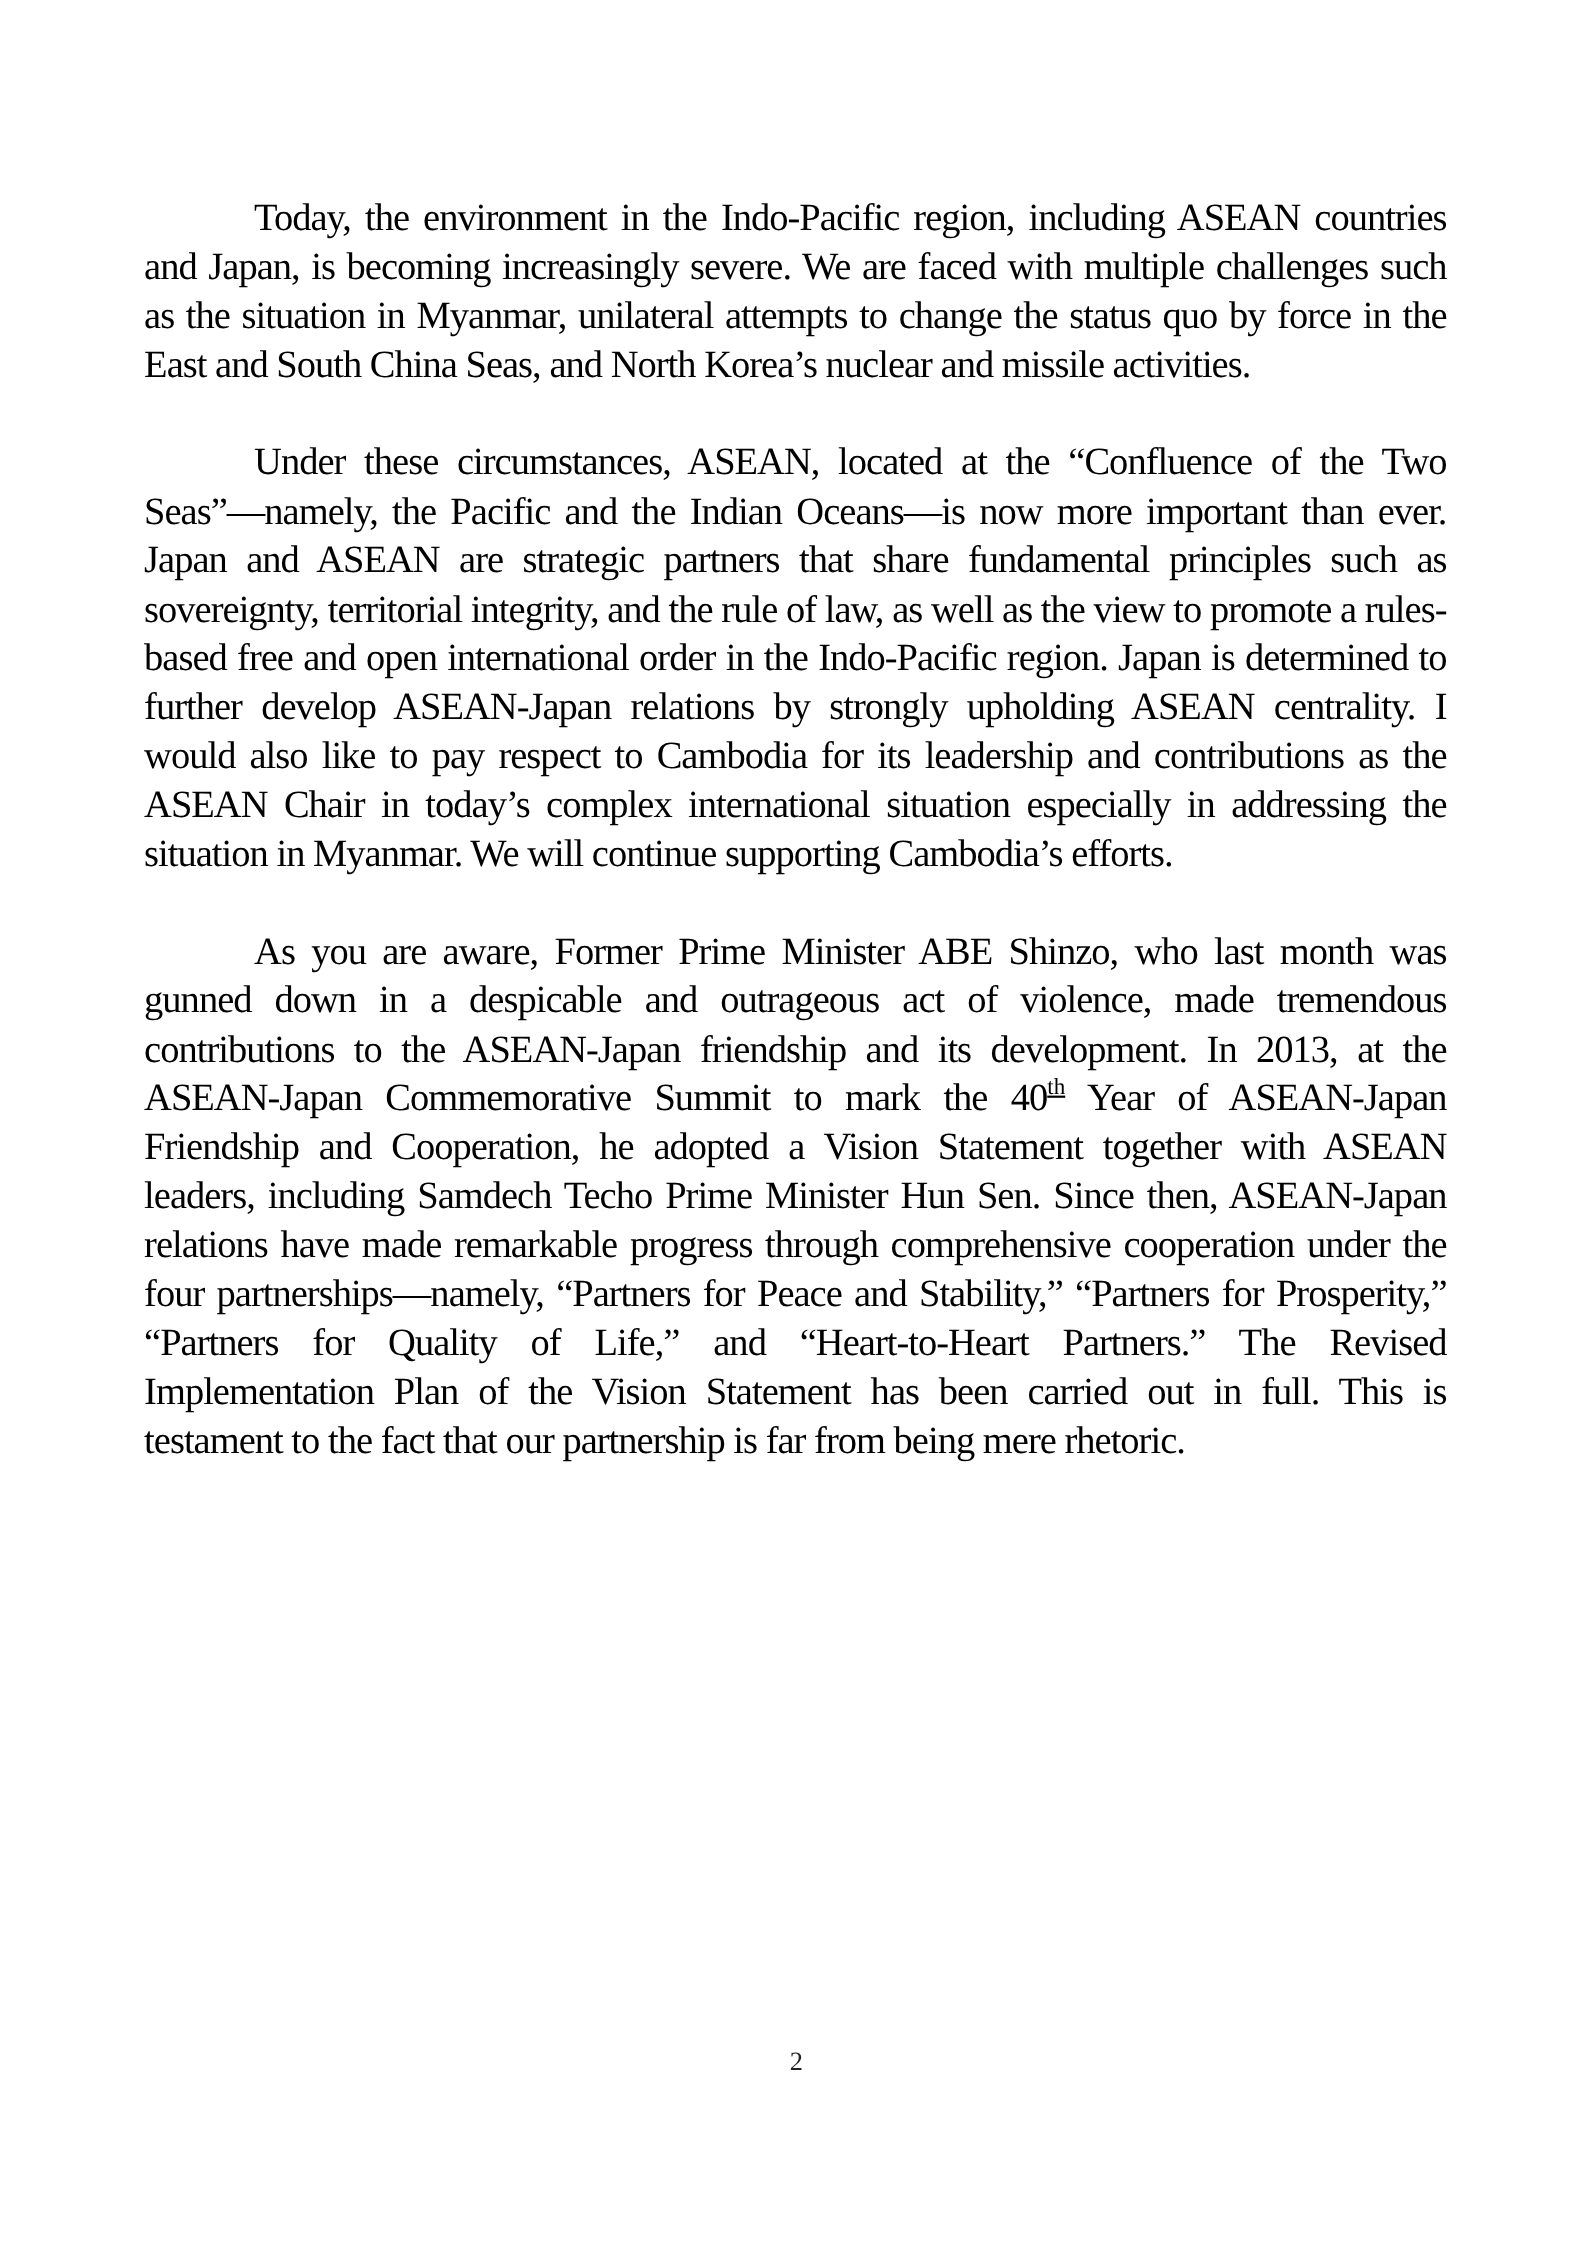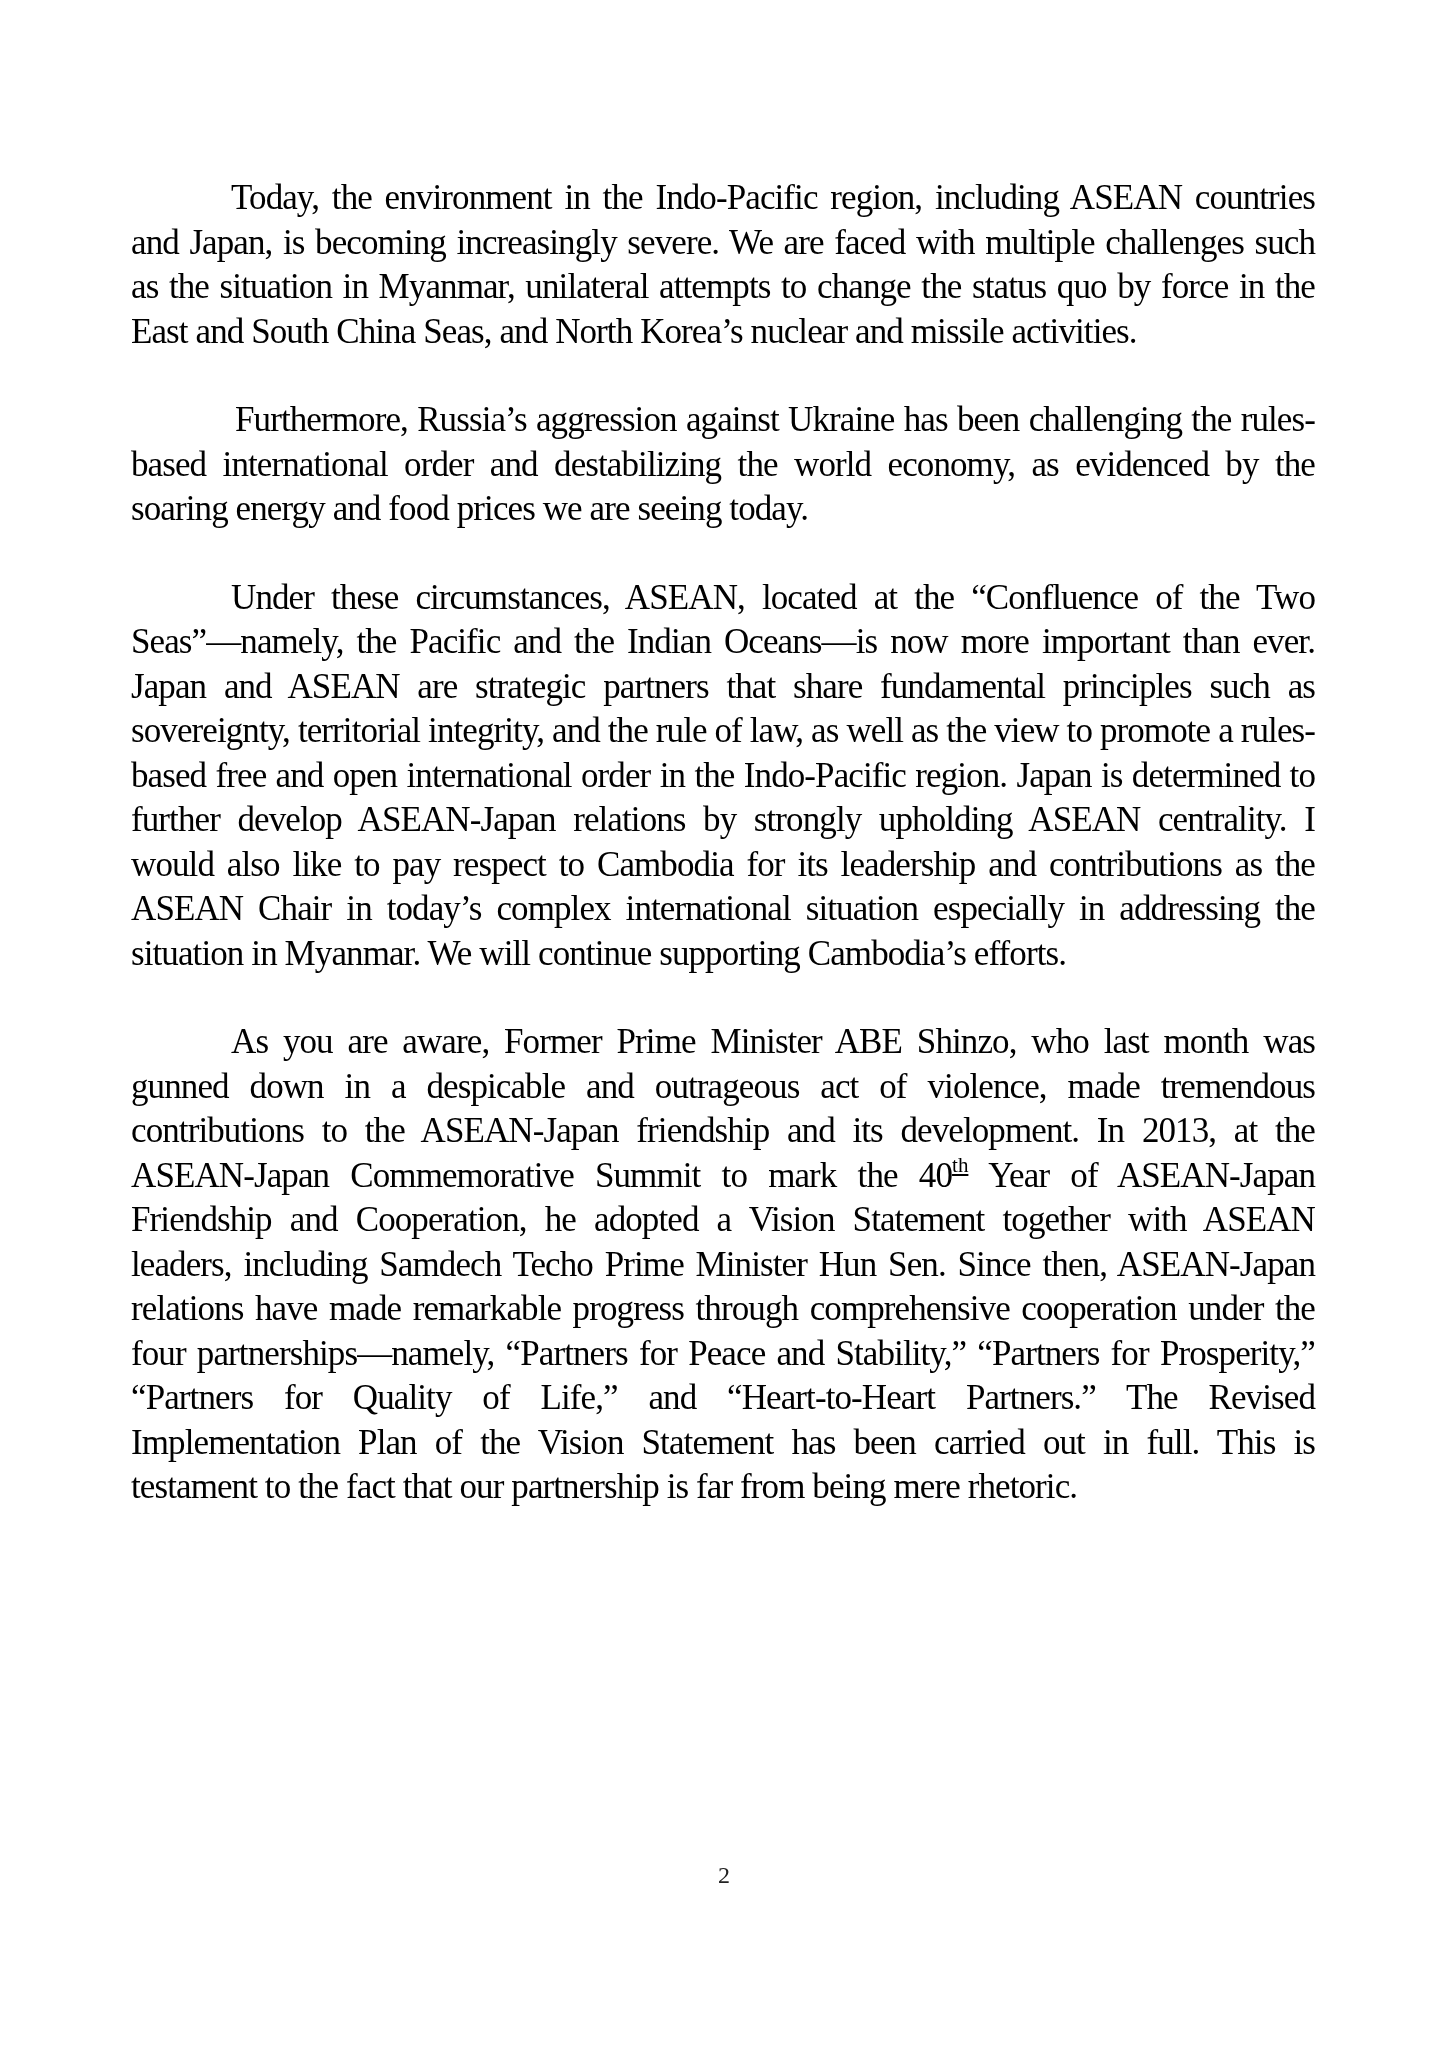--- a/index.html
+++ b/index.html
@@ -57,18 +57,17 @@
       font-size: 24px;
       color: #222222;
     }
   </style>
 </head>
 <body>
 
 <div class="page">
   <div class="body-text">
     <p class="para p1">Today, the environment in the Indo-Pacific region, including ASEAN countries and Japan, is becoming increasingly severe. We are faced with multiple challenges such as the situation in Myanmar, unilateral attempts to change the status quo by force in the East and South China Seas, and North Korea’s nuclear and missile activities.</p>
-    <p class="para p2">Furthermore, Russia’s aggression against Ukraine has been challenging the rules-based  international order and destabilizing the world economy, as evidenced by the soaring energy and food prices we are seeing today.</p>
     <p class="para p3">Under these circumstances, ASEAN, located at the “Confluence of the Two Seas”—namely, the Pacific and the Indian Oceans—is now more important than ever. Japan and ASEAN are strategic partners that share fundamental principles such as sovereignty, territorial integrity, and the rule of law, as well as the view to promote a rules-based free and open international order in the Indo-Pacific region. Japan is determined to further develop ASEAN-Japan relations by strongly upholding ASEAN centrality. I would also like to pay respect to Cambodia for its leadership and contributions as the ASEAN Chair in today’s complex international situation especially in addressing the situation in Myanmar. We will continue supporting Cambodia’s efforts.</p>
     <p class="para p4"><span>As you are aware, Former Prime Minister ABE Shinzo, who last month was gunned down in a despicable and outrageous act of violence, made tremendous contributions to the ASEAN-Japan friendship and its development. In 2013, at the ASEAN-Japan Commemorative Summit to mark the 40</span><sup class="ord">th</sup><span> Year of ASEAN-Japan Friendship and Cooperation, he adopted a Vision Statement together with ASEAN leaders, including Samdech Techo Prime Minister Hun Sen. Since then, ASEAN-Japan relations have made remarkable progress through comprehensive cooperation under the four partnerships—namely, “Partners for Peace and Stability,” “Partners for Prosperity,” “Partners for Quality of Life,” and “Heart-to-Heart Partners.” The Revised Implementation Plan of the Vision Statement has been carried out in full. This is testament to the fact that our partnership is far from being mere rhetoric.</span></p>
   </div>
   <div class="page-number">2</div>
 </div>
 
 </body></html>

